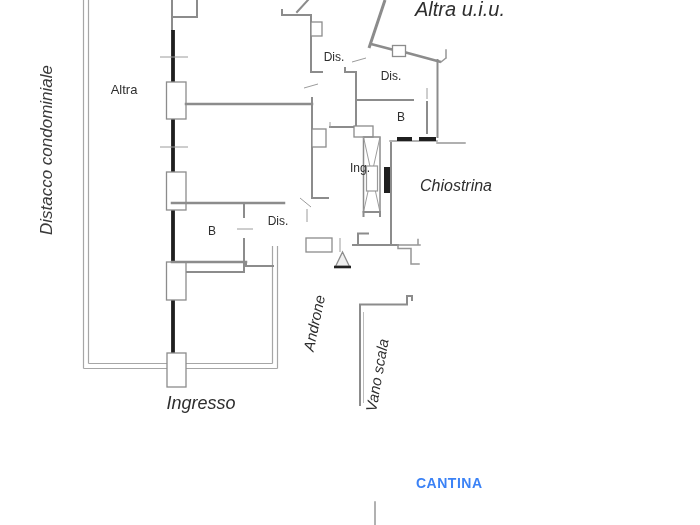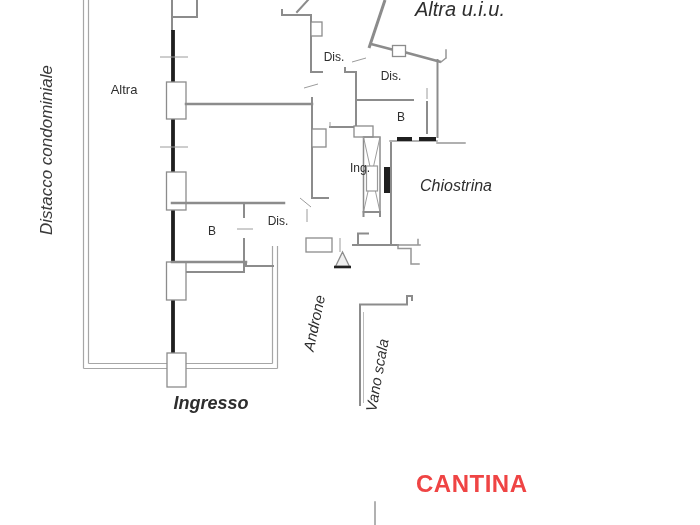--- a/index.html
+++ b/index.html
@@ -23,23 +23,23 @@
   #lbl-dis-right  { left:391px; top:76px; }
   #lbl-b-right    { left:401px; top:117px; }
   #lbl-ing        { left:360px; top:168px; }
   #lbl-chiostrina { left:456px; top:186px; font-size:16px;text-align:center; }
   #lbl-dis-center { left:278px; top:221px; }
   #lbl-b-left     { left:212px; top:231px; }
   #lbl-androne    { left:314px; top:323px; font-size:15px;
                     transform:translate(-50%,-50%) rotate(-78deg); }
   #lbl-vano       { left:377px; top:375px; font-size:15px;
                     transform:translate(-50%,-50%) rotate(-80deg); }
-  #lbl-ingresso   { left:211px; top:403px; font-size:18px;font-weight:bold; }
-  #lbl-cantina    { left:416px; top:471px; transform:none; font-size:24px;
-                    font-weight:700; line-height:25px; color:#ef4444;
+  #lbl-ingresso   { left:201px; top:403px; font-size:18px; }
+  #lbl-cantina    { left:416px; top:471px; transform:none; font-size:14px;
+                    font-weight:700; line-height:25px; color:#3b82f6;
                     letter-spacing:0.5px; }
   
   .w   { stroke:#8c8c8c; stroke-width:2;   fill:none; stroke-linecap:square; }
   .w25 { stroke:#8c8c8c; stroke-width:2.5; fill:none; stroke-linecap:square; }
   .w15 { stroke:#979797; stroke-width:1.5; fill:none; stroke-linecap:square; }
   .thin{ stroke:#a6a6a6; stroke-width:1.2; fill:none; }
   .blk { stroke:#1f1f1f; stroke-width:3.8; fill:none; stroke-linecap:butt; }
   .pil { fill:#ffffff; stroke:#8c8c8c; stroke-width:1.3; }
   .hair{ stroke:#9c9c9c; stroke-width:1;   fill:none; }
 </style>

